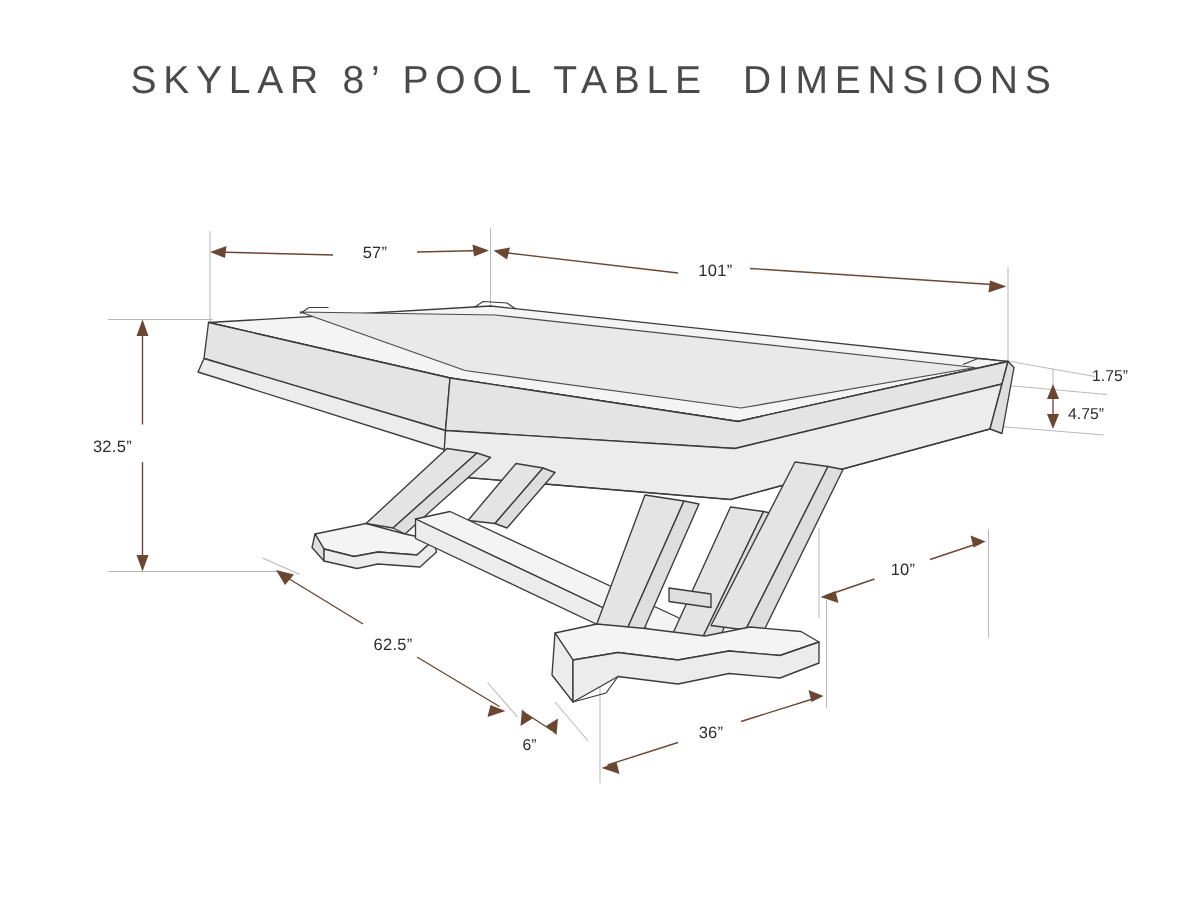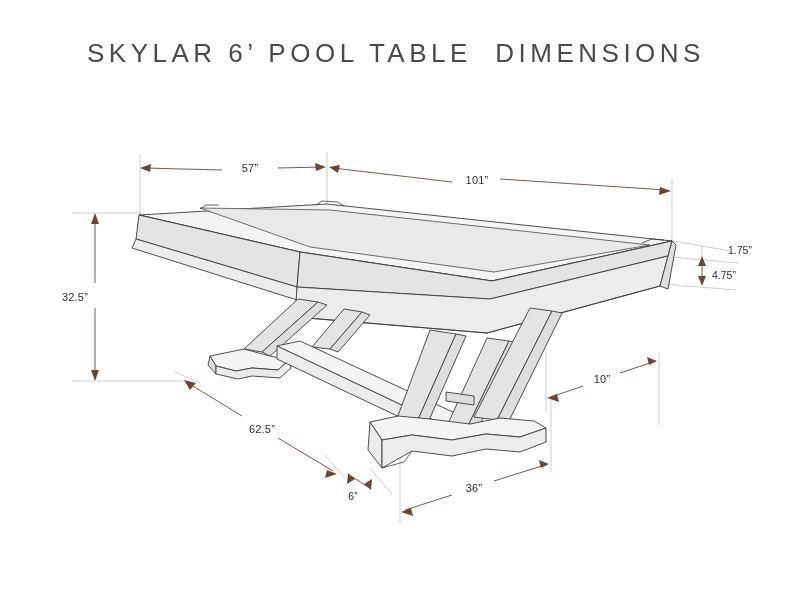--- a/index.html
+++ b/index.html
@@ -57,21 +57,21 @@
     font-family: "Liberation Sans", sans-serif;
     font-size: 10.5px;
     fill: #2c2c2c;
   }
 </style>
 </head>
 <body>
 
 <div id="page">
 
-  <div id="drawing-title">SKYLAR 6’ POOL TABLE  DIMENSIONS</div>
+  <div id="drawing-title">SKYLAR 8’ POOL TABLE  DIMENSIONS</div>
 
   <svg id="figure" width="792" height="612" viewBox="0 0 792 612">
 
     <g>
       <line class="ext-line" x1="140" y1="154" x2="140" y2="219"></line>
       <line class="ext-line" x1="327" y1="152" x2="327" y2="214"></line>
       <line class="ext-line" x1="672" y1="178" x2="672" y2="245"></line>
 
       <line class="ext-line" x1="72" y1="213" x2="142" y2="213"></line>
       <line class="ext-line" x1="72" y1="381" x2="186" y2="381"></line>

